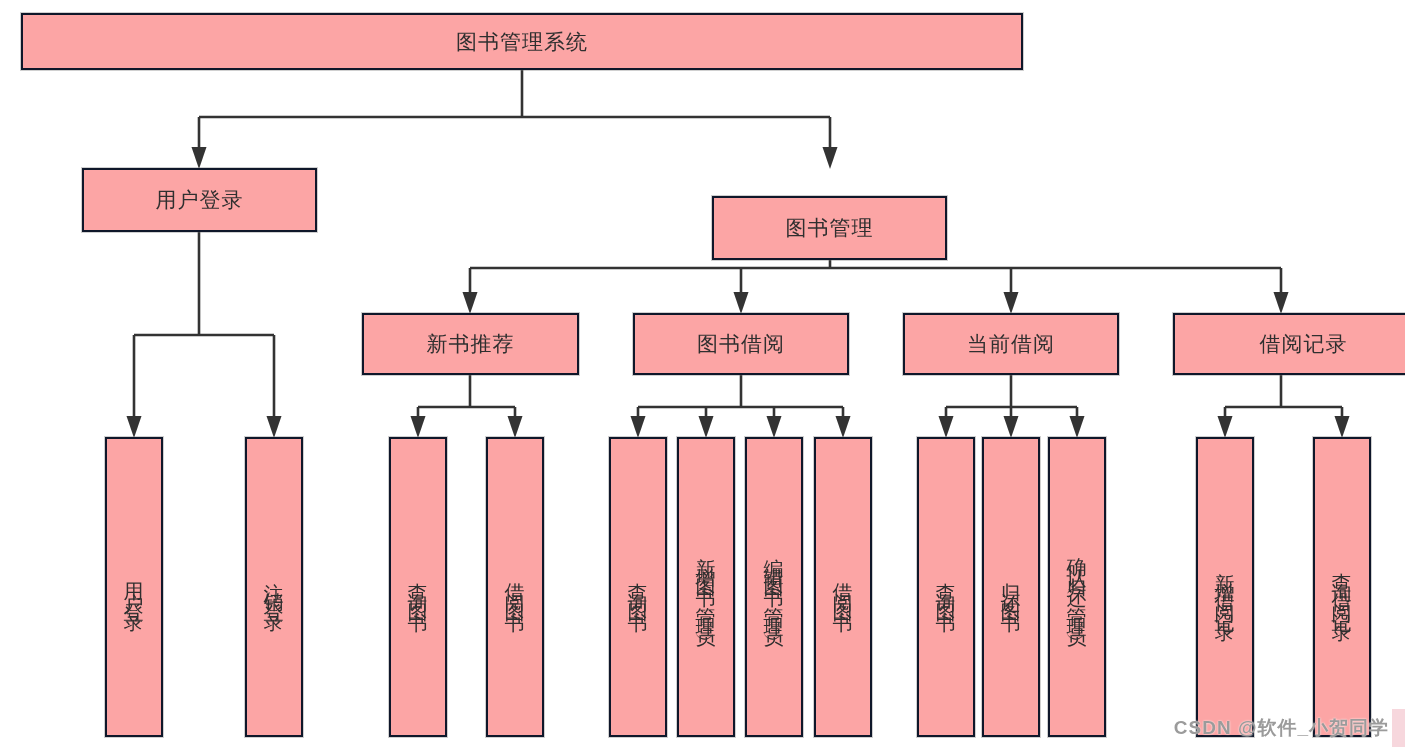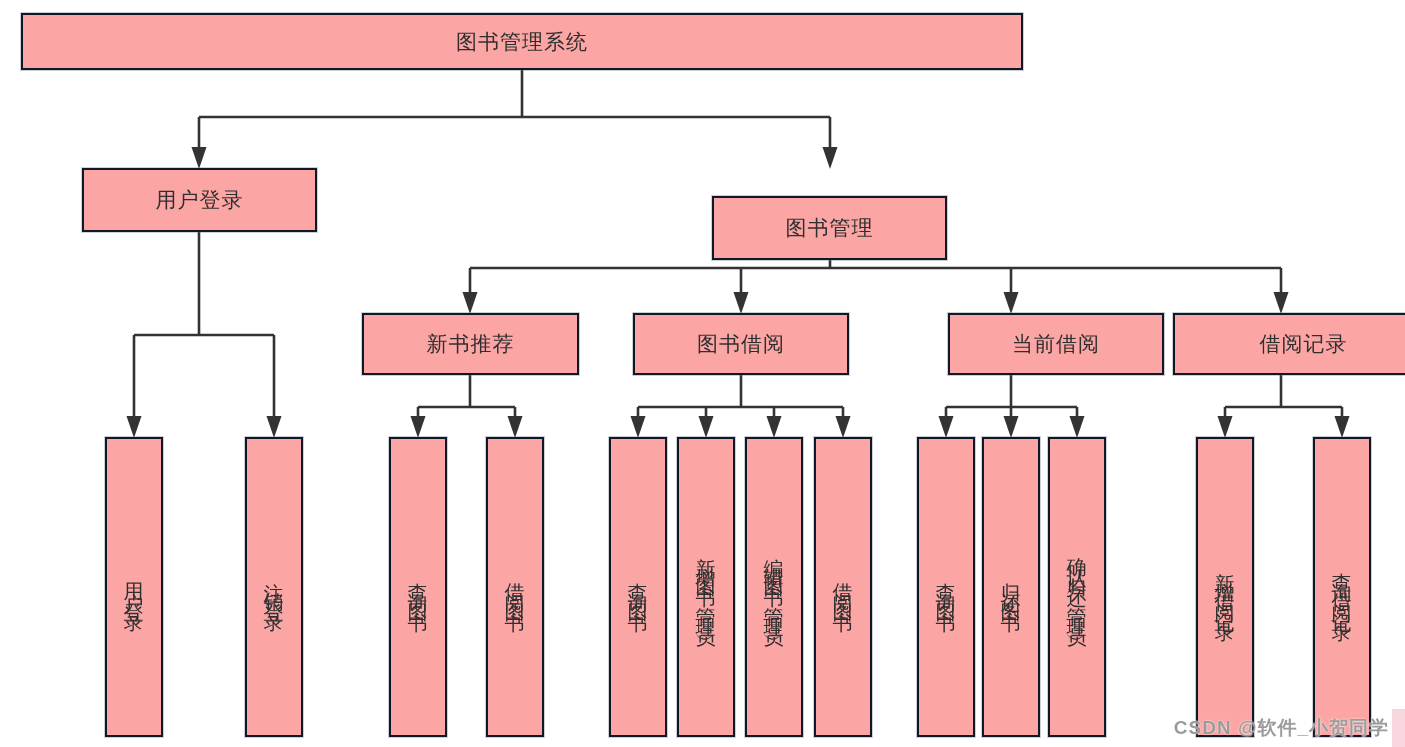--- a/index.html
+++ b/index.html
@@ -158,21 +158,21 @@
   <div class="node hbox" style="left:712px; top:168px; width:235px; height:64px;margin-top:28px;">
     <span>图书管理</span>
   </div>
 
   <div class="node hbox" style="left:362px; top:313px; width:217px; height:62px;">
     <span>新书推荐</span>
   </div>
   <div class="node hbox" style="left:633px; top:313px; width:216px; height:62px;">
     <span>图书借阅</span>
   </div>
-  <div class="node hbox" style="left:903px; top:313px; width:216px; height:62px;margin-left:45px;">
+  <div class="node hbox" style="left:903px; top:313px; width:216px; height:62px;">
     <span>当前借阅</span>
   </div>
   <div class="node hbox" style="left:1173px; top:313px; width:261px; height:62px;">
     <span>借阅记录</span>
   </div>
 
   <div class="node vbox" style="left:105px;">
     <span>用户登录</span>
   </div>
   <div class="node vbox" style="left:245px;">

